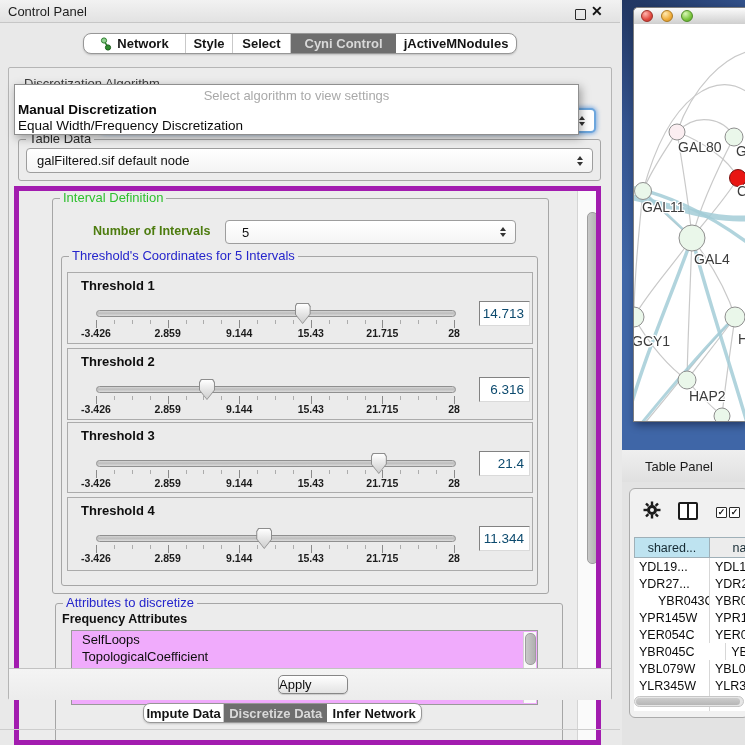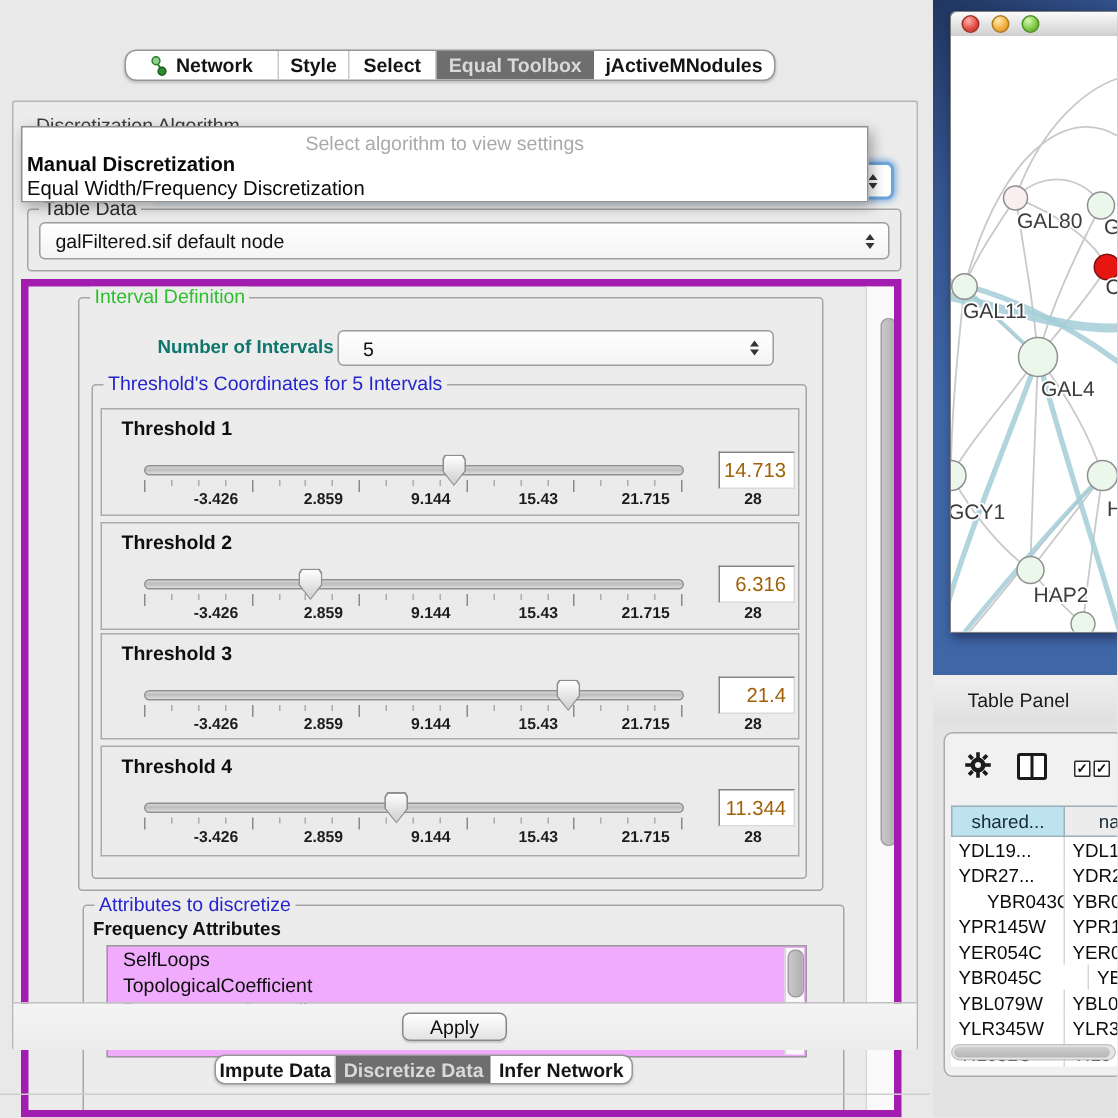--- a/index.html
+++ b/index.html
@@ -42,31 +42,31 @@
   .sb-thumb{position:absolute;background:linear-gradient(90deg,#c9c9c9,#b0b0b0);border:1px solid #9e9e9e;border-radius:5px;}
   .tpanel{position:absolute;left:48px;width:466px;background:#ebebeb;border:1px solid #ababab;box-sizing:border-box;}
   .ttitle{position:absolute;left:13px;top:5px;font-size:13px;font-weight:bold;color:#0e0e0e;}
   .track{position:absolute;left:28px;top:37px;width:358px;height:5px;border:1px solid #8f8f8f;border-radius:4px;
          background:linear-gradient(#d4d4d4,#bdbdbd 45%,#dcdcdc);}
   .thumb{position:absolute;top:30px;width:16px;height:21px;
          clip-path:polygon(12% 0,88% 0,100% 15%,100% 52%,50% 100%,0 52%,0 15%);background:#8d8d8d;z-index:2;}
   .thumb i{position:absolute;left:1px;right:1px;top:1px;bottom:1px;clip-path:inherit;
            background:linear-gradient(#ffffff,#e3e3e3 55%,#cfcfcf);}
   .tick{position:absolute;width:1px;background:#8a8a8a;}
-  .ticklabel{position:absolute;top:54px;transform:translateX(-50%);font-size:10.5px;font-weight:bold;color:#1c1c1c;margin-left:48px;}
+  .ticklabel{position:absolute;top:54px;transform:translateX(-50%);font-size:10.5px;font-weight:bold;color:#1c1c1c;}
   .vbox{position:absolute;left:411px;top:28px;width:51px;height:25px;background:#fff;border:1px solid;
-        border-color:#828282 #dadada #dadada #828282;font-size:13.5px;color:#a16207;display:flex;align-items:center;
+        border-color:#828282 #dadada #dadada #828282;font-size:13.5px;color:#0c4a6e;display:flex;align-items:center;
         justify-content:flex-end;padding-right:5px;box-sizing:border-box;}
   .list{background:#f0abfc;border:1px solid #9a9a9a;box-sizing:border-box;overflow:hidden;}
   .listitem{font-size:13px;color:#0d0d0d;padding:1.5px 0 1.5px 10px;line-height:14px;}
   .applystrip{left:9px;top:668px;width:602px;height:31px;background:linear-gradient(#f4f4f4,#ececec);
               border-top:1px solid #c2c2c2;}
   .btn{background:linear-gradient(#ffffff,#e3e3e3);border:1px solid #878787;border-radius:5px;
-       font-size:13px;color:#0d0d0d;display:flex;align-items:center;justify-content:center;
-       box-shadow:0 1px 1px rgba(0,0,0,.15);box-sizing:border-box;}
+       font-size:13px;color:#0d0d0d;display:flex;align-items:center;justify-content:flex-start;
+       box-shadow:0 1px 1px rgba(0,0,0,.15);box-sizing:border-box;margin-left:10px;}
   .hr-line{left:0;top:729px;width:620px;height:1px;background:#cdcdcd;}
   
   .rightarea{left:622px;top:0;width:123px;height:745px;}
   .desktop{position:absolute;left:0;top:0;width:123px;height:450px;
            background:radial-gradient(circle at -10% -5%,#1d3058 0%,#34548f 30%,#3f66a7 60%);}
   .macwin{position:absolute;left:11px;top:7px;width:112px;height:415px;background:#fff;
           border:1px solid #7e7e7e;border-right:none;border-radius:5px 0 0 0;
           box-shadow:2px 3px 8px rgba(0,0,20,.45);box-sizing:border-box;}
   .mactb{position:absolute;left:0;top:0;right:0;height:16px;background:linear-gradient(#fbfbfb,#cfcfcf);
          border-bottom:1px solid #8e8e8e;border-radius:5px 0 0 0;}
@@ -97,38 +97,43 @@
          border-radius:5px;}
   .gearwrap{position:absolute;}
   svg{display:block;}
   text{font-family:"Liberation Sans",sans-serif;}
 </style>
 </head>
 <body>
 
 <div id="root">
 
+  <div class="abs titlebar">
+    <span class="abs title-text">Control Panel</span>
+    <span class="abs float-icon"></span>
+    <span class="abs close-icon">✕</span>
+  </div>
 
   <div class="abs seg-tabs" id="topTabs" style="left:83px;top:33px;width:434px;height:21px;">
       <div class="seg" style="width: 102px;">
         <svg width="12" height="14">
           <line x1="4" y1="4" x2="8" y2="10" stroke="#2e7d2e" stroke-width="1.4"></line>
           <circle cx="4" cy="3.5" r="2.6" fill="#8fd08f" stroke="#2e7d2e"></circle>
           <circle cx="8" cy="10.5" r="2.6" fill="#2e8b2e" stroke="#1d5c1d"></circle>
         </svg>
         <span>Network</span>
       </div>
       <div class="seg" style="width: 47px;">
         <span>Style</span>
       </div>
       <div class="seg" style="width: 58px;">
         <span>Select</span>
       </div>
       <div class="seg sel" style="width: 105px;">
-        <span>Equal Toolbox</span>
+        <span>Cyni Control</span>
       </div>
       <div class="seg" style="width: 120px;">
         <span>jActiveMNodules</span>
       </div>
     </div>
 
   <div class="abs mainpanel"></div>
 
   <span class="abs sectionlabel" style="left:22px;top:76px;z-index:1;">Discretization Algorithm</span>
   <div class="abs focus-combo">
@@ -151,21 +156,21 @@
     <span class="spin">
         <b class="up"></b>
         <b class="dn"></b>
       </span>
   </div>
 
   <div class="abs scrollpane" id="settingsPane">
 
     <div class="abs group" style="left:33px;top:7px;width:497px;height:396px;"></div>
     <span class="grouplabel" style="left:41px;top:0;color:#2ebf2e;">Interval Definition</span>
-    <span class="abs" style="left:86px;top:33px;font-size:12.5px;font-weight:bold;color:#0f766e;">Number of Intervals</span>
+    <span class="abs" style="left:74px;top:33px;font-size:12.5px;font-weight:bold;color:#4d7c0f;">Number of Intervals</span>
     <div class="abs combo" style="left:206px;top:29px;width:291px;height:24px;">
       <span class="val" style="padding-left:16px;">5</span>
       <span class="spin">
           <b class="up"></b>
           <b class="dn"></b>
         </span>
     </div>
 
     <div class="abs group" style="left:42px;top:65px;width:477px;height:330px;"></div>
     <span class="grouplabel" style="left:50px;top:58px;color:#2525cc;">Threshold's Coordinates for 5 Intervals</span>

